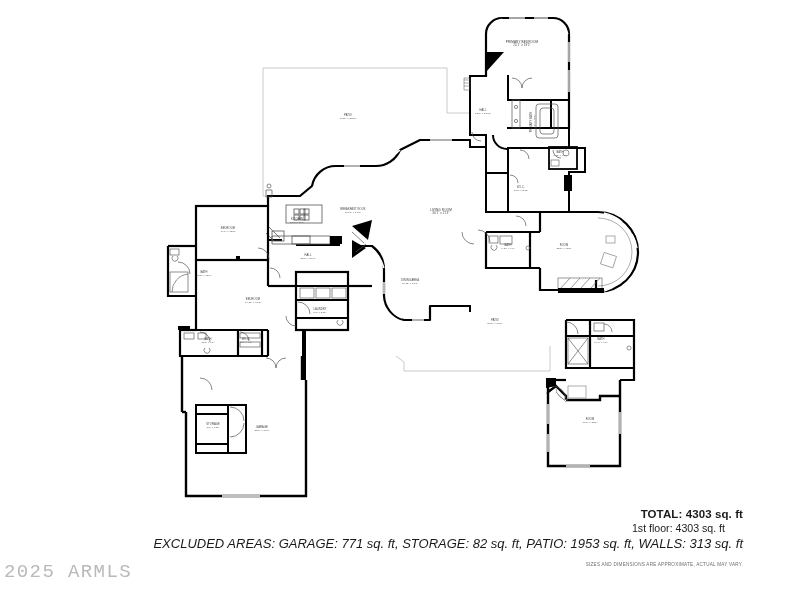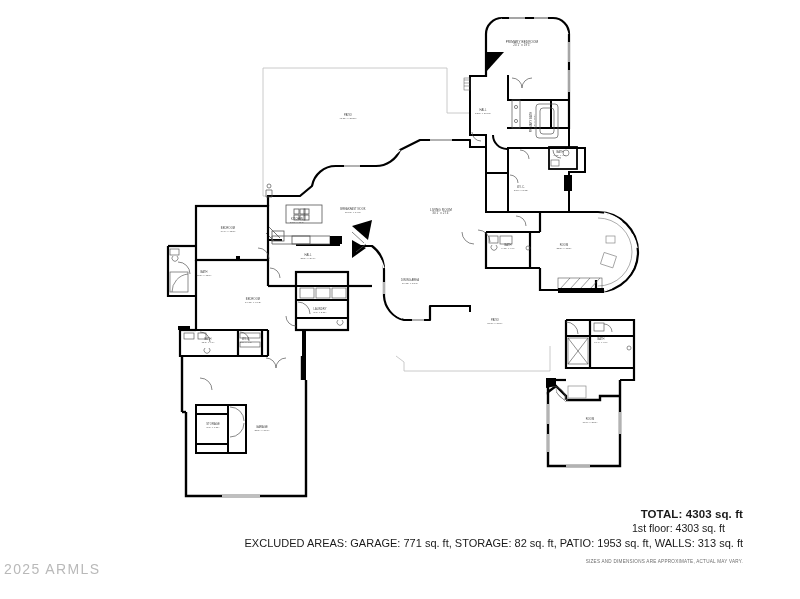--- a/index.html
+++ b/index.html
@@ -16,26 +16,26 @@
   .room-label .rn{display:block;font-size:2.6px;letter-spacing:.12px;color:#3a3a3a;}
   .room-label .rd{display:block;font-size:2.5px;letter-spacing:.08px;color:#4a4a4a;}
   .room-label.big .rn{font-size:3.1px;}
   .room-label.big .rd{font-size:3.0px;}
   .room-label.vert{transform:translate(-50%,-50%) rotate(-90deg);}
 
   
   #summary{position:absolute;left:0;top:508px;width:743px;text-align:right;}
   #summary .total{font-size:11.5px;font-weight:bold;color:#1a1a1a;letter-spacing:.1px;margin:0 0 2px 0;}
   #summary .floor{font-size:10.6px;color:#1a1a1a;margin:0 18px 2px 0;}
-  #summary .excl{font-size:11px;color:#1a1a1a;margin:0;line-height:1.28;}
+  #summary .excl{font-size:13px;color:#1a1a1a;margin:0;line-height:1.28;font-style:italic;}
   #summary .disc{font-size:4.6px;color:#6d6d6d;letter-spacing:.25px;margin-top:9px;}
 
   
-  #watermark{position:absolute;left:4px;top:561px;font-size:14px;letter-spacing:1.4px;
-             color:#b9b9b9;font-family:Liberation Sans, sans-serif;user-select:none;}
+  #watermark{position:absolute;left:4px;top:561px;font-size:19px;letter-spacing:1.4px;
+             color:#b9b9b9;font-family:Liberation Mono, monospace;user-select:none;}
 </style>
 </head>
 <body>
 
 <div id="root">
 
   <div id="plan">
     <svg viewBox="0 0 800 510" xmlns="http://www.w3.org/2000/svg">
       <defs>
         <g id="doorArc"></g>

